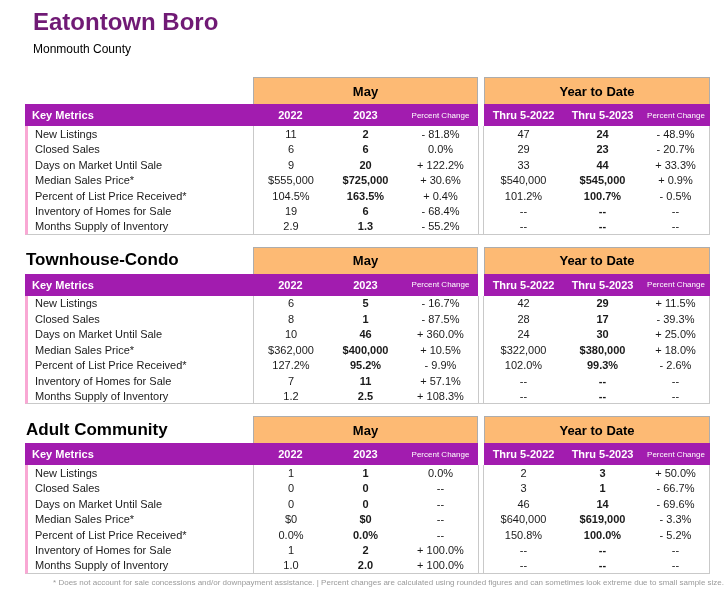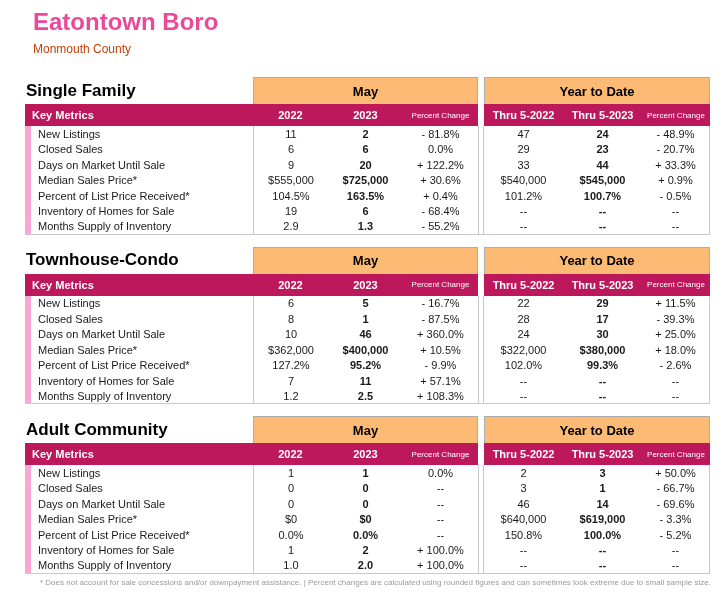--- a/index.html
+++ b/index.html
@@ -6,24 +6,24 @@
   html, body { background: #ffffff; }
   body {
     width: 724px; height: 593px;
     font-family: "Liberation Sans", sans-serif;
     color: #111111;
     overflow: hidden;
     position: relative;
   }
   .report-header { margin: 8px 0 0 33px; }
   .page-title {
-    font-size: 24px; font-weight: bold; color: #ec4899;
+    font-size: 24px; font-weight: bold; color: #701a75;
     letter-spacing: 0px; line-height: 28px;
   }
-  .page-subtitle { font-size: 12px; color: #c2410c; margin-top: 6px; }
+  .page-subtitle { font-size: 12px; color: #000000; margin-top: 6px; }
 
   .section { margin-left: 25px; width: 685px; }
   .section.first { margin-top: 21px; }
   .section.rest { margin-top: 12px; }
 
   .grid {
     display: grid;
     grid-template-columns: 228px 75px 75px 75px 6px 79px 79px 68px;
   }
 
@@ -41,61 +41,60 @@
     display: flex; align-items: center; justify-content: center;
     font-size: 13px; font-weight: bold; color: #000;
   }
   .group-may { grid-column: 2 / 5; }
   .group-ytd { grid-column: 6 / 9; }
   .title-gap { grid-column: 5 / 6; background: #ffffff; }
 
   
   .navy-row { height: 22px; }
   .nav-cell {
-    background: #be185d; color: #ffffff;
+    background: #a21caf; color: #ffffff;
     display: flex; align-items: center; justify-content: center;
     font-size: 11px; font-weight: bold;
   }
   .nav-cell.key { justify-content: flex-start; padding-left: 7px; }
   .nav-cell.pct { font-size: 8px; font-weight: normal; }
   .nav-gap { background: #ffffff; }
 
   
   .data-row { height: 15.5px; }
   .cell {
     font-size: 11px; color: #1a1a1a;
     display: flex; align-items: center; justify-content: center;
     white-space: nowrap;
   }
-  .cell.metric { justify-content: flex-start; padding-left: 7px; border-left: 6px solid #f9a8d4; }
+  .cell.metric { justify-content: flex-start; padding-left: 7px; border-left: 3px solid #f9a8d4; }
   .cell.may-start { border-left: 1px solid #C9C9C9; }
   .cell.gapcol { border-left: 1px solid #C9C9C9; border-right: 1px solid #C9C9C9; }
   .cell.ytd-end { border-right: 1px solid #C9C9C9; }
   .cell.bold { font-weight: bold; }
   .data-row.last .cell { border-bottom: 1px solid #C9C9C9; }
 
   .footnote {
     margin-top: 4px;
     width: 724px;
-    text-align: left;
+    text-align: right;
     font-size: 8px; color: #9A9A9A; padding-left: 40px;
   }
 </style>
 </head>
 <body>
 
 <div class="report-header">
   <div class="page-title">Eatontown Boro</div>
   <div class="page-subtitle">Monmouth County</div>
 </div>
 
 <div id="sections">
   <div class="section first">
     <div class="grid title-row">
-      <div class="sec-name">Single Family</div>
       <div class="group-box group-may">May</div>
       <div class="title-gap"></div>
       <div class="group-box group-ytd">Year to Date</div>
     </div>
     <div class="grid navy-row">
       <div class="nav-cell key">Key Metrics</div>
       <div class="nav-cell">2022</div>
       <div class="nav-cell">2023</div>
       <div class="nav-cell pct">Percent Change</div>
       <div class="nav-gap"></div>
@@ -194,21 +193,21 @@
       <div class="nav-cell">Thru 5-2023</div>
       <div class="nav-cell pct">Percent Change</div>
     </div>
     <div class="rows">
         <div class="grid data-row">
           <div class="cell metric">New Listings</div>
           <div class="cell may-start">6</div>
           <div class="cell bold">5</div>
           <div class="cell">- 16.7%</div>
           <div class="cell gapcol"></div>
-          <div class="cell">22</div>
+          <div class="cell">42</div>
           <div class="cell bold">29</div>
           <div class="cell ytd-end">+ 11.5%</div>
         </div>
         <div class="grid data-row">
           <div class="cell metric">Closed Sales</div>
           <div class="cell may-start">8</div>
           <div class="cell bold">1</div>
           <div class="cell">- 87.5%</div>
           <div class="cell gapcol"></div>
           <div class="cell">28</div>

